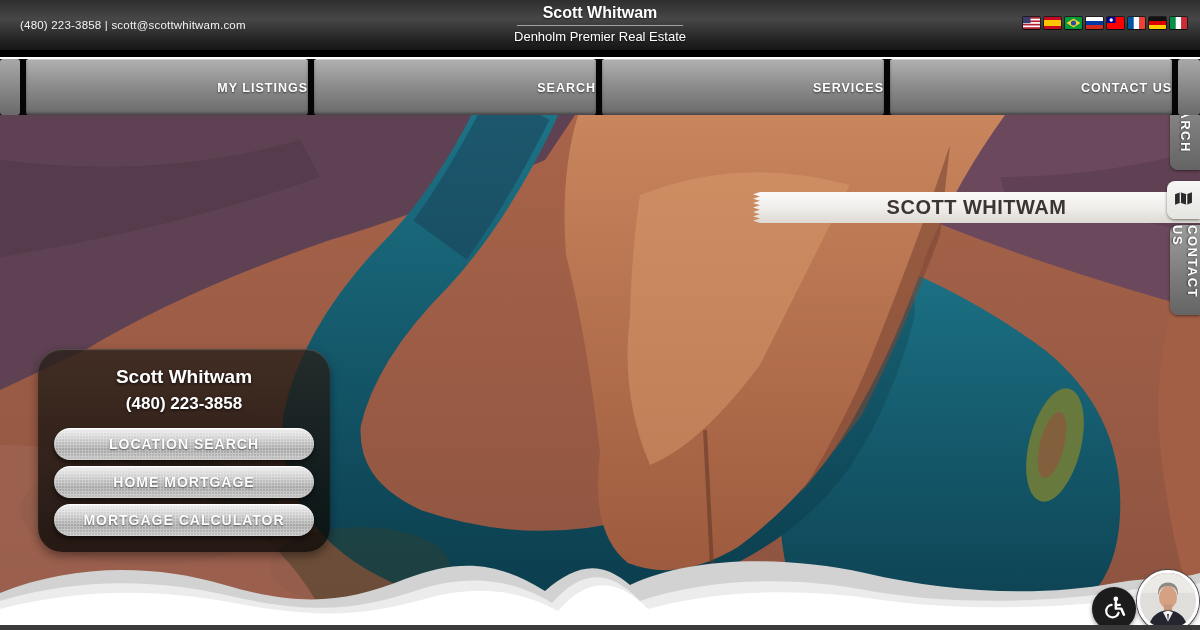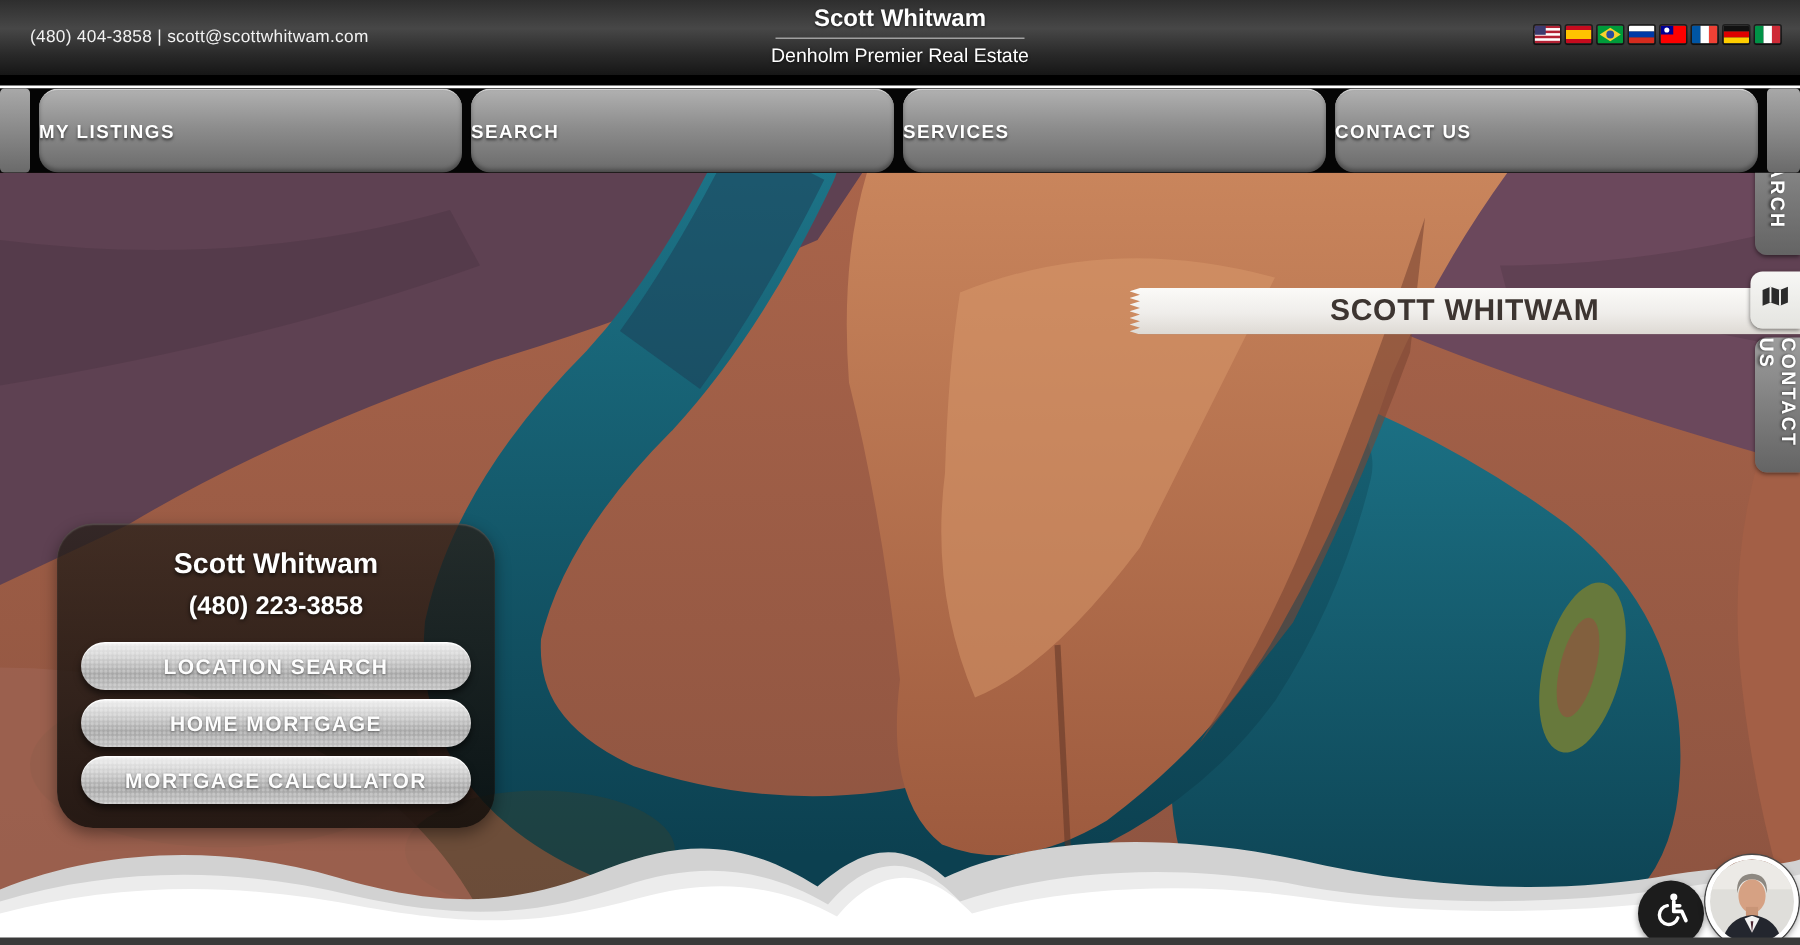--- a/index.html
+++ b/index.html
@@ -14,23 +14,23 @@
   .topbar-title{display:inline-block;font-size:16px;font-weight:bold;padding:0 26px 3px 26px;border-bottom:1px solid #9f9f9f;text-shadow:0 1px 2px rgba(0,0,0,.7);}
   .topbar-subtitle{font-size:13px;font-weight:normal;margin-top:3px;text-shadow:0 1px 2px rgba(0,0,0,.7);}
   .flags{position:absolute;right:13px;top:17px;display:flex;gap:4px;}
   .flag{width:17px;height:12px;border-radius:1px;box-shadow:0 0 0 1px rgba(0,0,0,.55),0 1px 1px rgba(0,0,0,.4);overflow:hidden;display:block;cursor:pointer;}
   .flag svg{display:block;}
 
   
   .navwrap{position:absolute;left:0;top:50px;width:100%;height:65px;background:#000;z-index:8;}
   .navline{height:2px;background:#fff;margin-top:7px;}
   .nav{display:flex;height:56px;background:#050505;gap:6px;}
-  .nav-btn{flex:1;display:flex;align-items:center;justify-content:flex-start;cursor:pointer;
+  .nav-btn{flex:1;display:flex;align-items:center;justify-content:flex-end;cursor:pointer;
     background:linear-gradient(180deg,#b0b0b0 0%,#8d8d8d 45%,#6a6a6a 100%);
-    border-radius:13px;border-top:1px solid #d2d2d2;box-shadow:inset 0 -2px 3px rgba(0,0,0,.35);}
+    border-radius:3px;border-top:1px solid #d2d2d2;box-shadow:inset 0 -2px 3px rgba(0,0,0,.35);}
   .nav-btn span{color:#fff;font-size:12.5px;font-weight:bold;letter-spacing:1px;text-shadow:0 1px 2px rgba(0,0,0,.6);}
   .nav-edge{flex:0 0 20px;border-radius:3px;background:linear-gradient(180deg,#a8a8a8,#6a6a6a);cursor:pointer;}
   .nav-edge.right{flex-basis:22px;}
 
   
   .hero{position:absolute;left:0;top:115px;width:1200px;height:515px;}
   .hero svg.canyon{position:absolute;inset:0;width:100%;height:100%;}
 
   
   .ribbon{position:absolute;right:0;display:flex;align-items:center;justify-content:center;
@@ -77,21 +77,21 @@
   .avatar{position:absolute;left:1137px;top:570px;width:56px;height:56px;border-radius:50%;
     border:3px solid #fff;overflow:hidden;z-index:9;cursor:pointer;
     box-shadow:0 0 0 1px #4a4a4a,0 2px 5px rgba(0,0,0,.45);}
 </style>
 </head>
 <body>
 
 <div class="page">
 
   <div class="topbar">
-    <div class="topbar-contact">(480) 404-3858 | scott@scottwhitwam.com</div>
+    <div class="topbar-contact">(480) 223-3858 | scott@scottwhitwam.com</div>
     <div class="topbar-center">
       <div class="topbar-title">Scott Whitwam</div>
       <div class="topbar-subtitle">Denholm Premier Real Estate</div>
     </div>
     <div class="flags">
       <span class="flag">
           <svg width="17" height="12" viewBox="0 0 17 12">
             <rect width="17" height="12" fill="#b22234"></rect>
             <rect y="1.7" width="17" height="1.7" fill="#fff"></rect>
             <rect y="5.1" width="17" height="1.7" fill="#fff"></rect>

